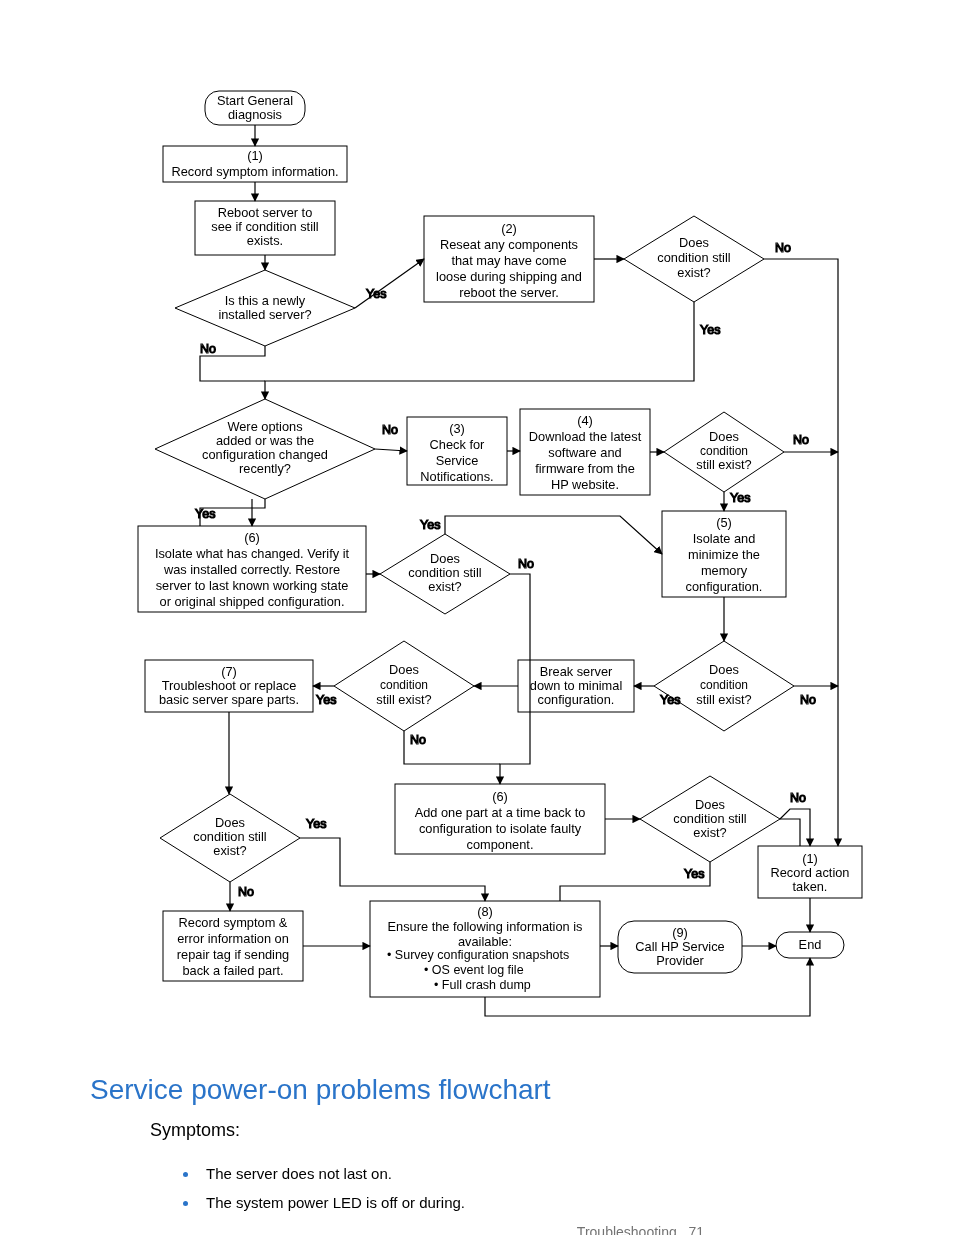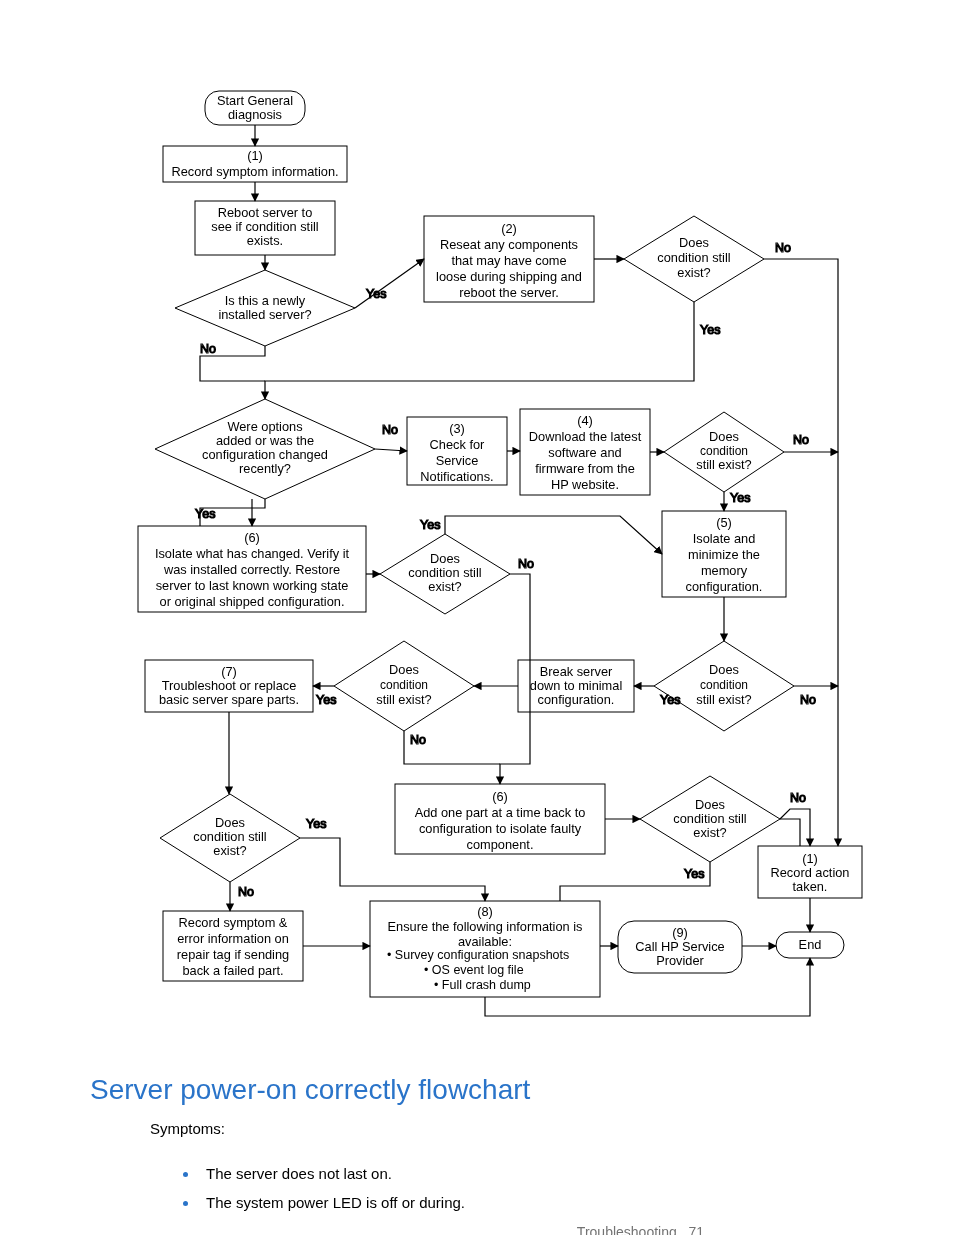--- a/index.html
+++ b/index.html
@@ -35,21 +35,21 @@
     top: 1058px;
     font-size: 28px;
     font-weight: 400;
     color: #2a74c9;
     font-family: "Segoe UI", "Helvetica Neue", Arial, sans-serif;
   }
   .symptoms {
     position: absolute;
     left: 150px;
     top: 1104px;
-    font-size: 15px;
+    font-size: 18px;
     color: #000;
   }
   .bullets {
     position: absolute;
     left: 160px;
     top: 1132px;
     font-size: 15px;
   }
   .bullets li { margin-bottom: 10px; padding-left: 6px; }
   .bullets li::marker { color: #2a74c9; font-size: 18px; }
@@ -343,21 +343,21 @@
     <line x1="600" y1="930" x2="618" y2="930" marker-end="url(#arrow)"></line>
 
     <polyline points="742,930 776,930" marker-end="url(#arrow)"></polyline>
 
     <line x1="810" y1="882" x2="810" y2="916" marker-end="url(#arrow)"></line>
 
     <polyline points="485,981 485,1000 810,1000 810,942" marker-end="url(#arrow)"></polyline>
   </g>
 </svg>
 
-<div class="heading">Server power-on correctly flowchart</div>
+<div class="heading">Service power-on problems flowchart</div>
 <div class="symptoms">Symptoms:</div>
 <ul class="bullets">
   <li>The server does not last on.</li>
   <li>The system power LED is off or during.</li>
 </ul>
 <div class="footer">
   <span>Troubleshooting</span>&nbsp;&nbsp;&nbsp;<span>71</span>
 </div>
 
 </div>

